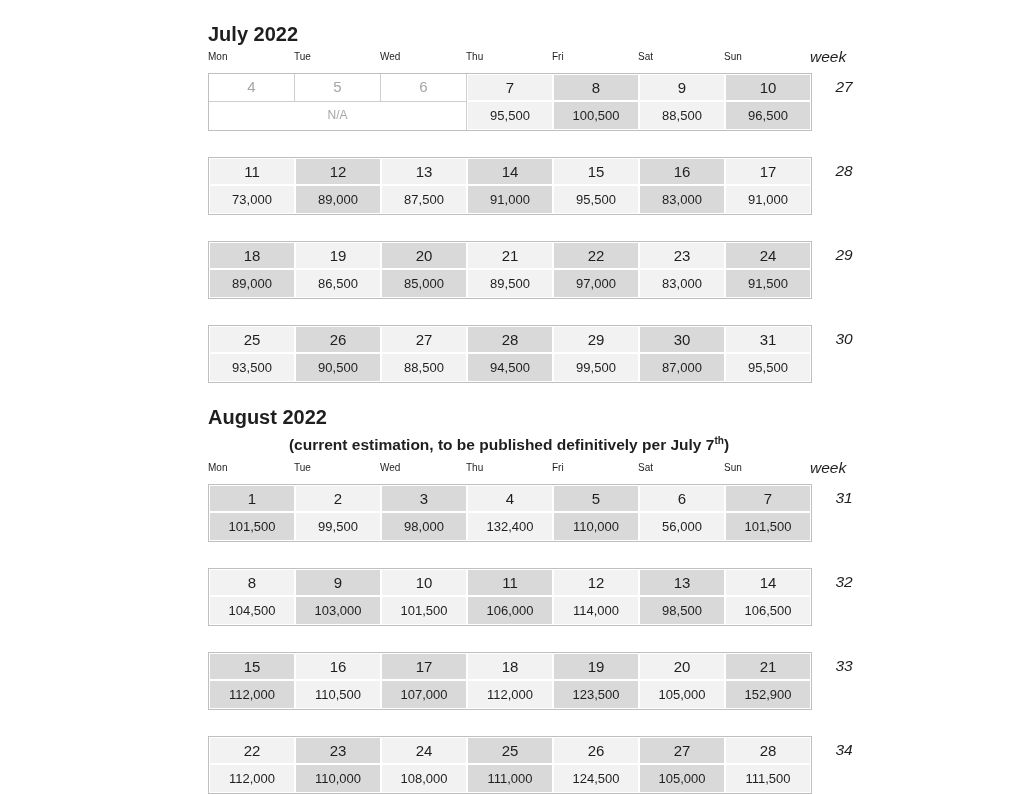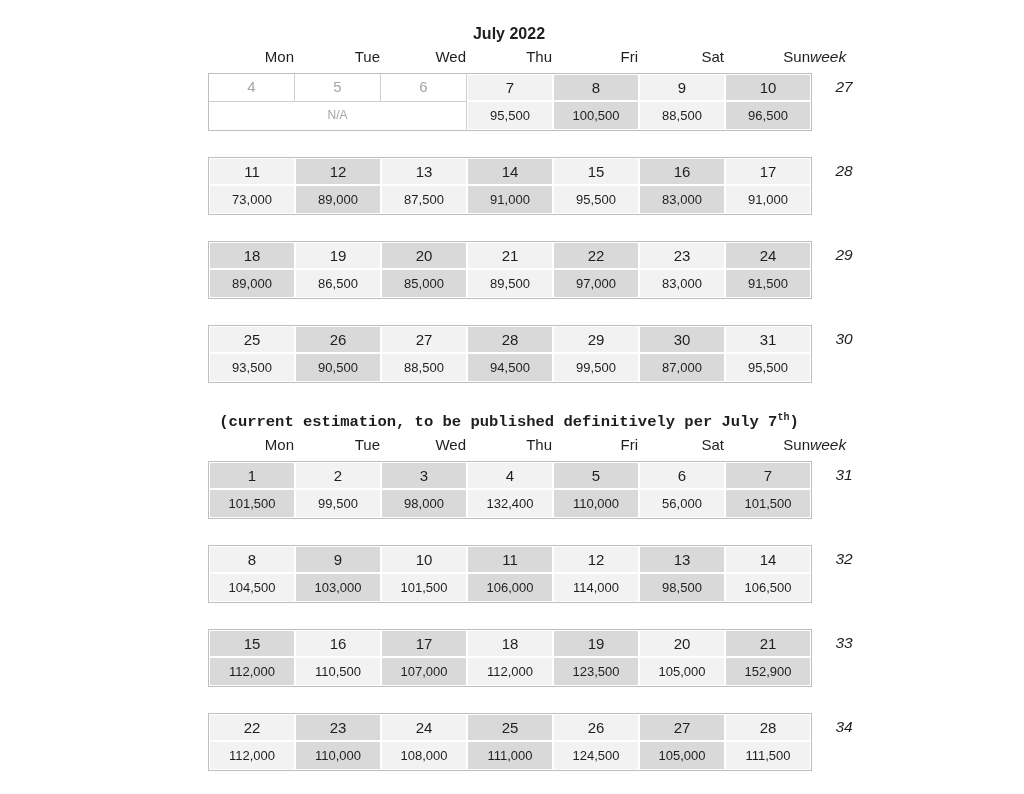--- a/index.html
+++ b/index.html
@@ -11,35 +11,34 @@
     --text:#1f1f1f;
   }
   html,body{
     margin:0;padding:0;width:1024px;height:794px;background:#ffffff;overflow:hidden;
     font-family:"Liberation Sans","DejaVu Sans",sans-serif;color:var(--text);
   }
   .page{box-sizing:border-box;width:1024px;height:794px;padding-top:24px;}
   .month{margin-left:208px;}
   .month + .month{margin-top:24px;}
   .month-title{
-    width:602px;margin:0 0 3px 0;text-align:center;
-    font-size:16px;font-weight:bold;line-height:20px;
+    width:602px;margin:0 0 3px 0;text-align:left;
+    font-size:20px;font-weight:bold;line-height:20px;
   }
   .month-subtitle{
     width:602px;text-align:center;font-size:15.5px;font-weight:bold;line-height:22px;
     margin-bottom:2px;
-    font-family:Liberation Mono, monospace;
   }
   .month-subtitle sup{font-size:10px;}
   .header-row{
     display:grid;grid-template-columns:repeat(7,86px) 64px;
     margin-bottom:6px;
   }
   .weekday-label{
-    text-align:right;font-size:15px;line-height:20px;
+    text-align:left;font-size:10px;line-height:20px;
   }
   .week-col-label{
     text-align:left;font-size:15.5px;line-height:20px;font-style:italic;
   }
   .week-row{
     display:grid;grid-template-columns:604px 64px;align-items:start;
     margin-bottom:26px;
   }
   .week-row:last-child{margin-bottom:0;}
   .week-table{
@@ -152,20 +151,21 @@
             <div class="cell value-cell fill-light">88,500</div>
             <div class="cell value-cell fill-dark">94,500</div>
             <div class="cell value-cell fill-light">99,500</div>
             <div class="cell value-cell fill-dark">87,000</div>
             <div class="cell value-cell fill-light">95,500</div>
           </div>
           <div class="week-number">30</div>
         </div>
       </section>
       <section class="month">
+        <h2 class="month-title">August 2022</h2>
         <div class="month-subtitle"><span>(current estimation, to be published definitively per July 7</span><sup>th</sup><span>)</span></div>
         <div class="header-row">
           <div class="weekday-label">Mon</div>
           <div class="weekday-label">Tue</div>
           <div class="weekday-label">Wed</div>
           <div class="weekday-label">Thu</div>
           <div class="weekday-label">Fri</div>
           <div class="weekday-label">Sat</div>
           <div class="weekday-label">Sun</div>
           <div class="week-col-label">week</div>

